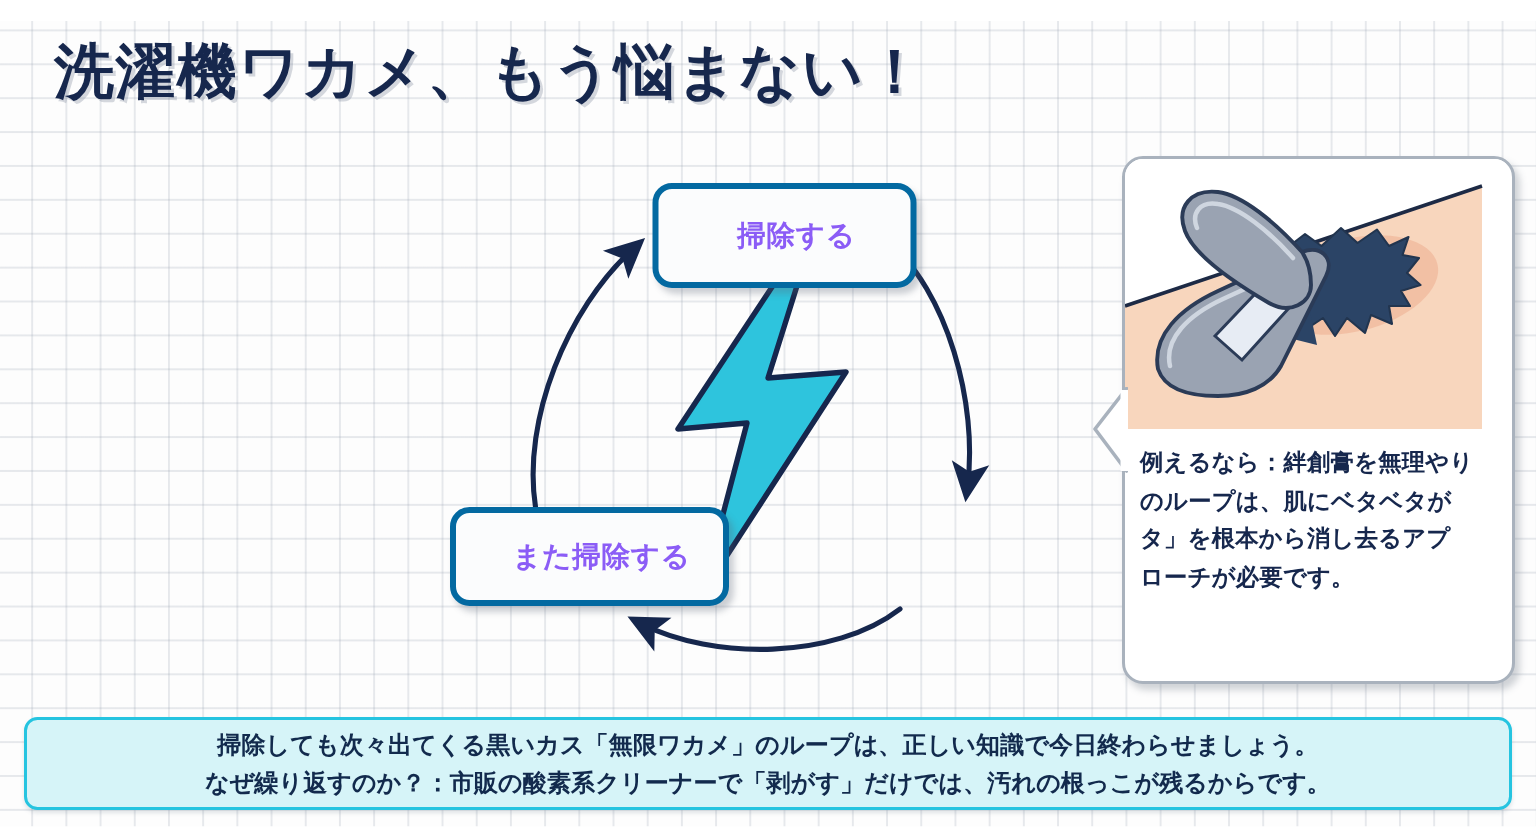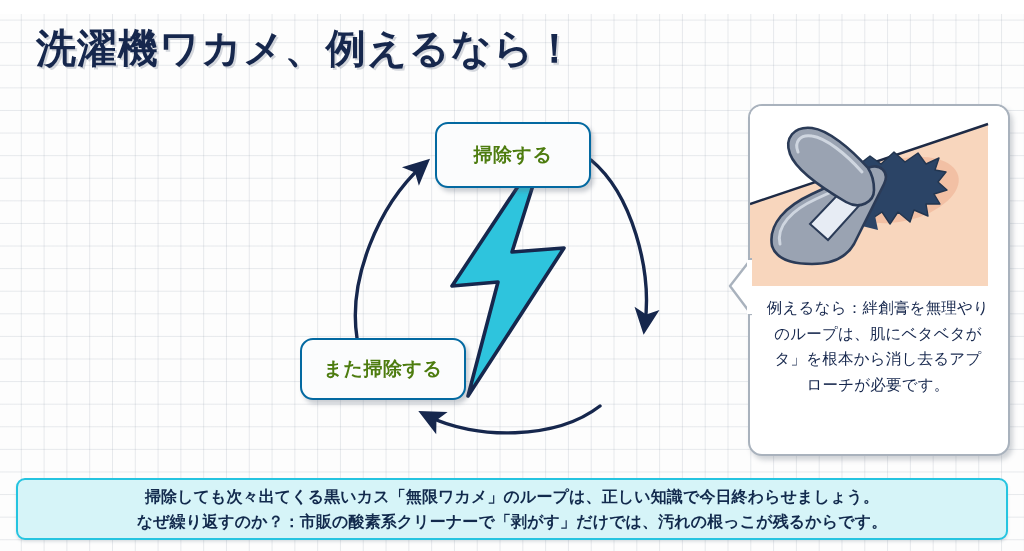--- a/index.html
+++ b/index.html
@@ -31,29 +31,30 @@
     letter-spacing:1px;
     text-shadow:2px 2px 0 rgba(120,130,150,.30);
     white-space:nowrap;
   }
   
   .cycle{position:absolute;left:300px;top:110px;width:440px;height:340px;}
   .cycle svg{position:absolute;left:0;top:0;}
   .node{
     position:absolute;
     background:#fbfcfd;
-    border:2px solid #0369a1;
+    border:4px solid #0369a1;
     border-radius:13px;
     box-shadow:3px 4px 4px rgba(90,100,115,.30);
-    color:#4d7c0f;
+    color:#8b5cf6;
     font-weight:bold;
     display:flex;align-items:center;justify-content:center;
     text-align:center;
     z-index:3;
     letter-spacing:.5px;
+    padding-left:16px;
   }
   #node-clean{
     left:135px;top:12px;width:152px;height:62px;
     font-size:19px;
   }
   #node-debris{
     left:262px;top:222px;width:160px;height:72px;
     font-size:19px;line-height:27px;
   }
   #node-clean-again{
@@ -70,25 +71,24 @@
     box-shadow:3px 4px 5px rgba(90,100,115,.28);
     overflow:hidden;
   }
   .callout-tail{
     position:absolute;left:728px;top:258px;width:24px;height:58px;z-index:4;
   }
   .illus{position:absolute;left:0;top:0;width:254px;height:180px;}
   .callout-text{
     position:absolute;left:10px;top:190px;width:236px;
     color:#16274d;
-    font-weight:normal;
+    font-weight:bold;
     font-size:15.5px;
     line-height:25.5px;
     letter-spacing:.2px;
-    text-align:center;
   }
   
   .banner{
     position:absolute;left:16px;top:478px;width:988px;height:58px;
     background:#d6f4f8;
     border:2.5px solid #25c4e0;
     border-radius:9px;
     box-shadow:0 2px 3px rgba(90,110,130,.18);
     display:flex;flex-direction:column;
     align-items:center;justify-content:center;
@@ -101,21 +101,21 @@
     letter-spacing:.1px;
     white-space:nowrap;
   }
 </style>
 </head>
 <body>
 
 <div id="page"></div>
 <div id="white-top"></div>
 
-<div class="title">洗濯機ワカメ、例えるなら！</div>
+<div class="title">洗濯機ワカメ、もう悩まない！</div>
 
 <div class="cycle">
 
   <svg width="440" height="340" viewBox="0 0 440 340">
     <defs>
       <marker id="ah" markerWidth="9" markerHeight="9" refX="5.2" refY="4.5" orient="auto">
         <path d="M0.6,0.8 L8.4,4.5 L0.6,8.2 L2.4,4.5 Z" fill="#16274d"></path>
       </marker>
     </defs>
 

